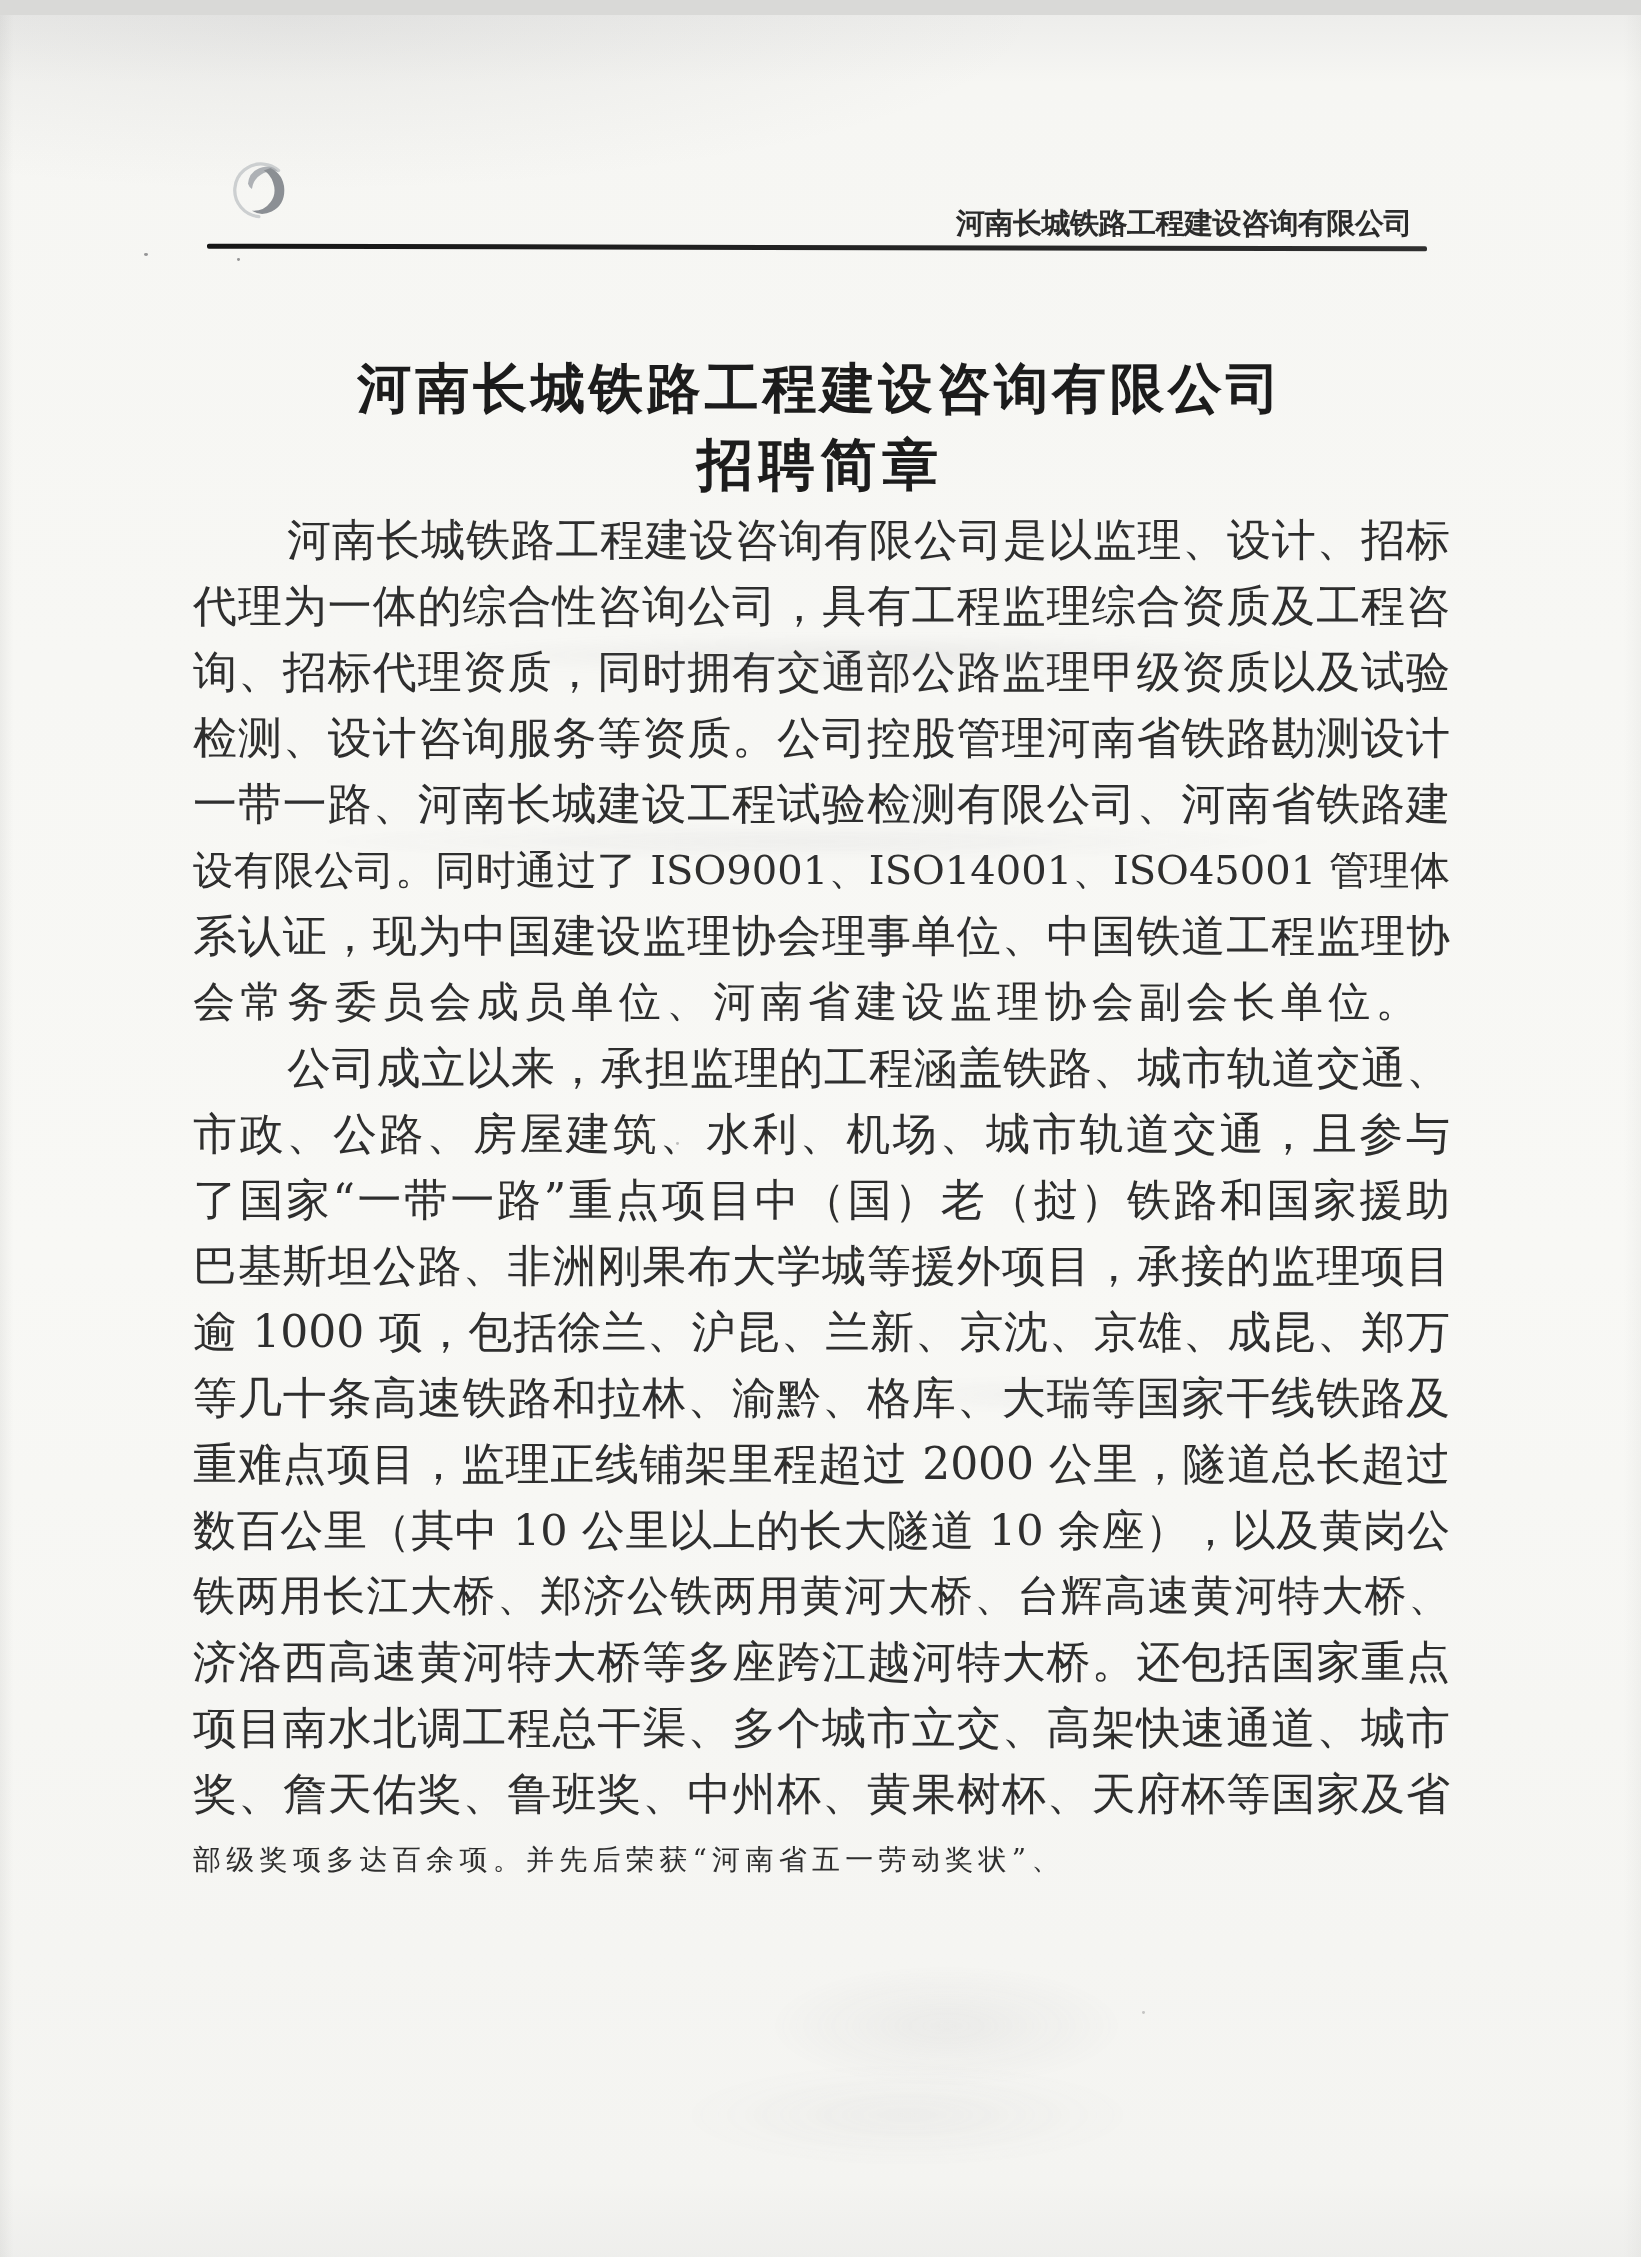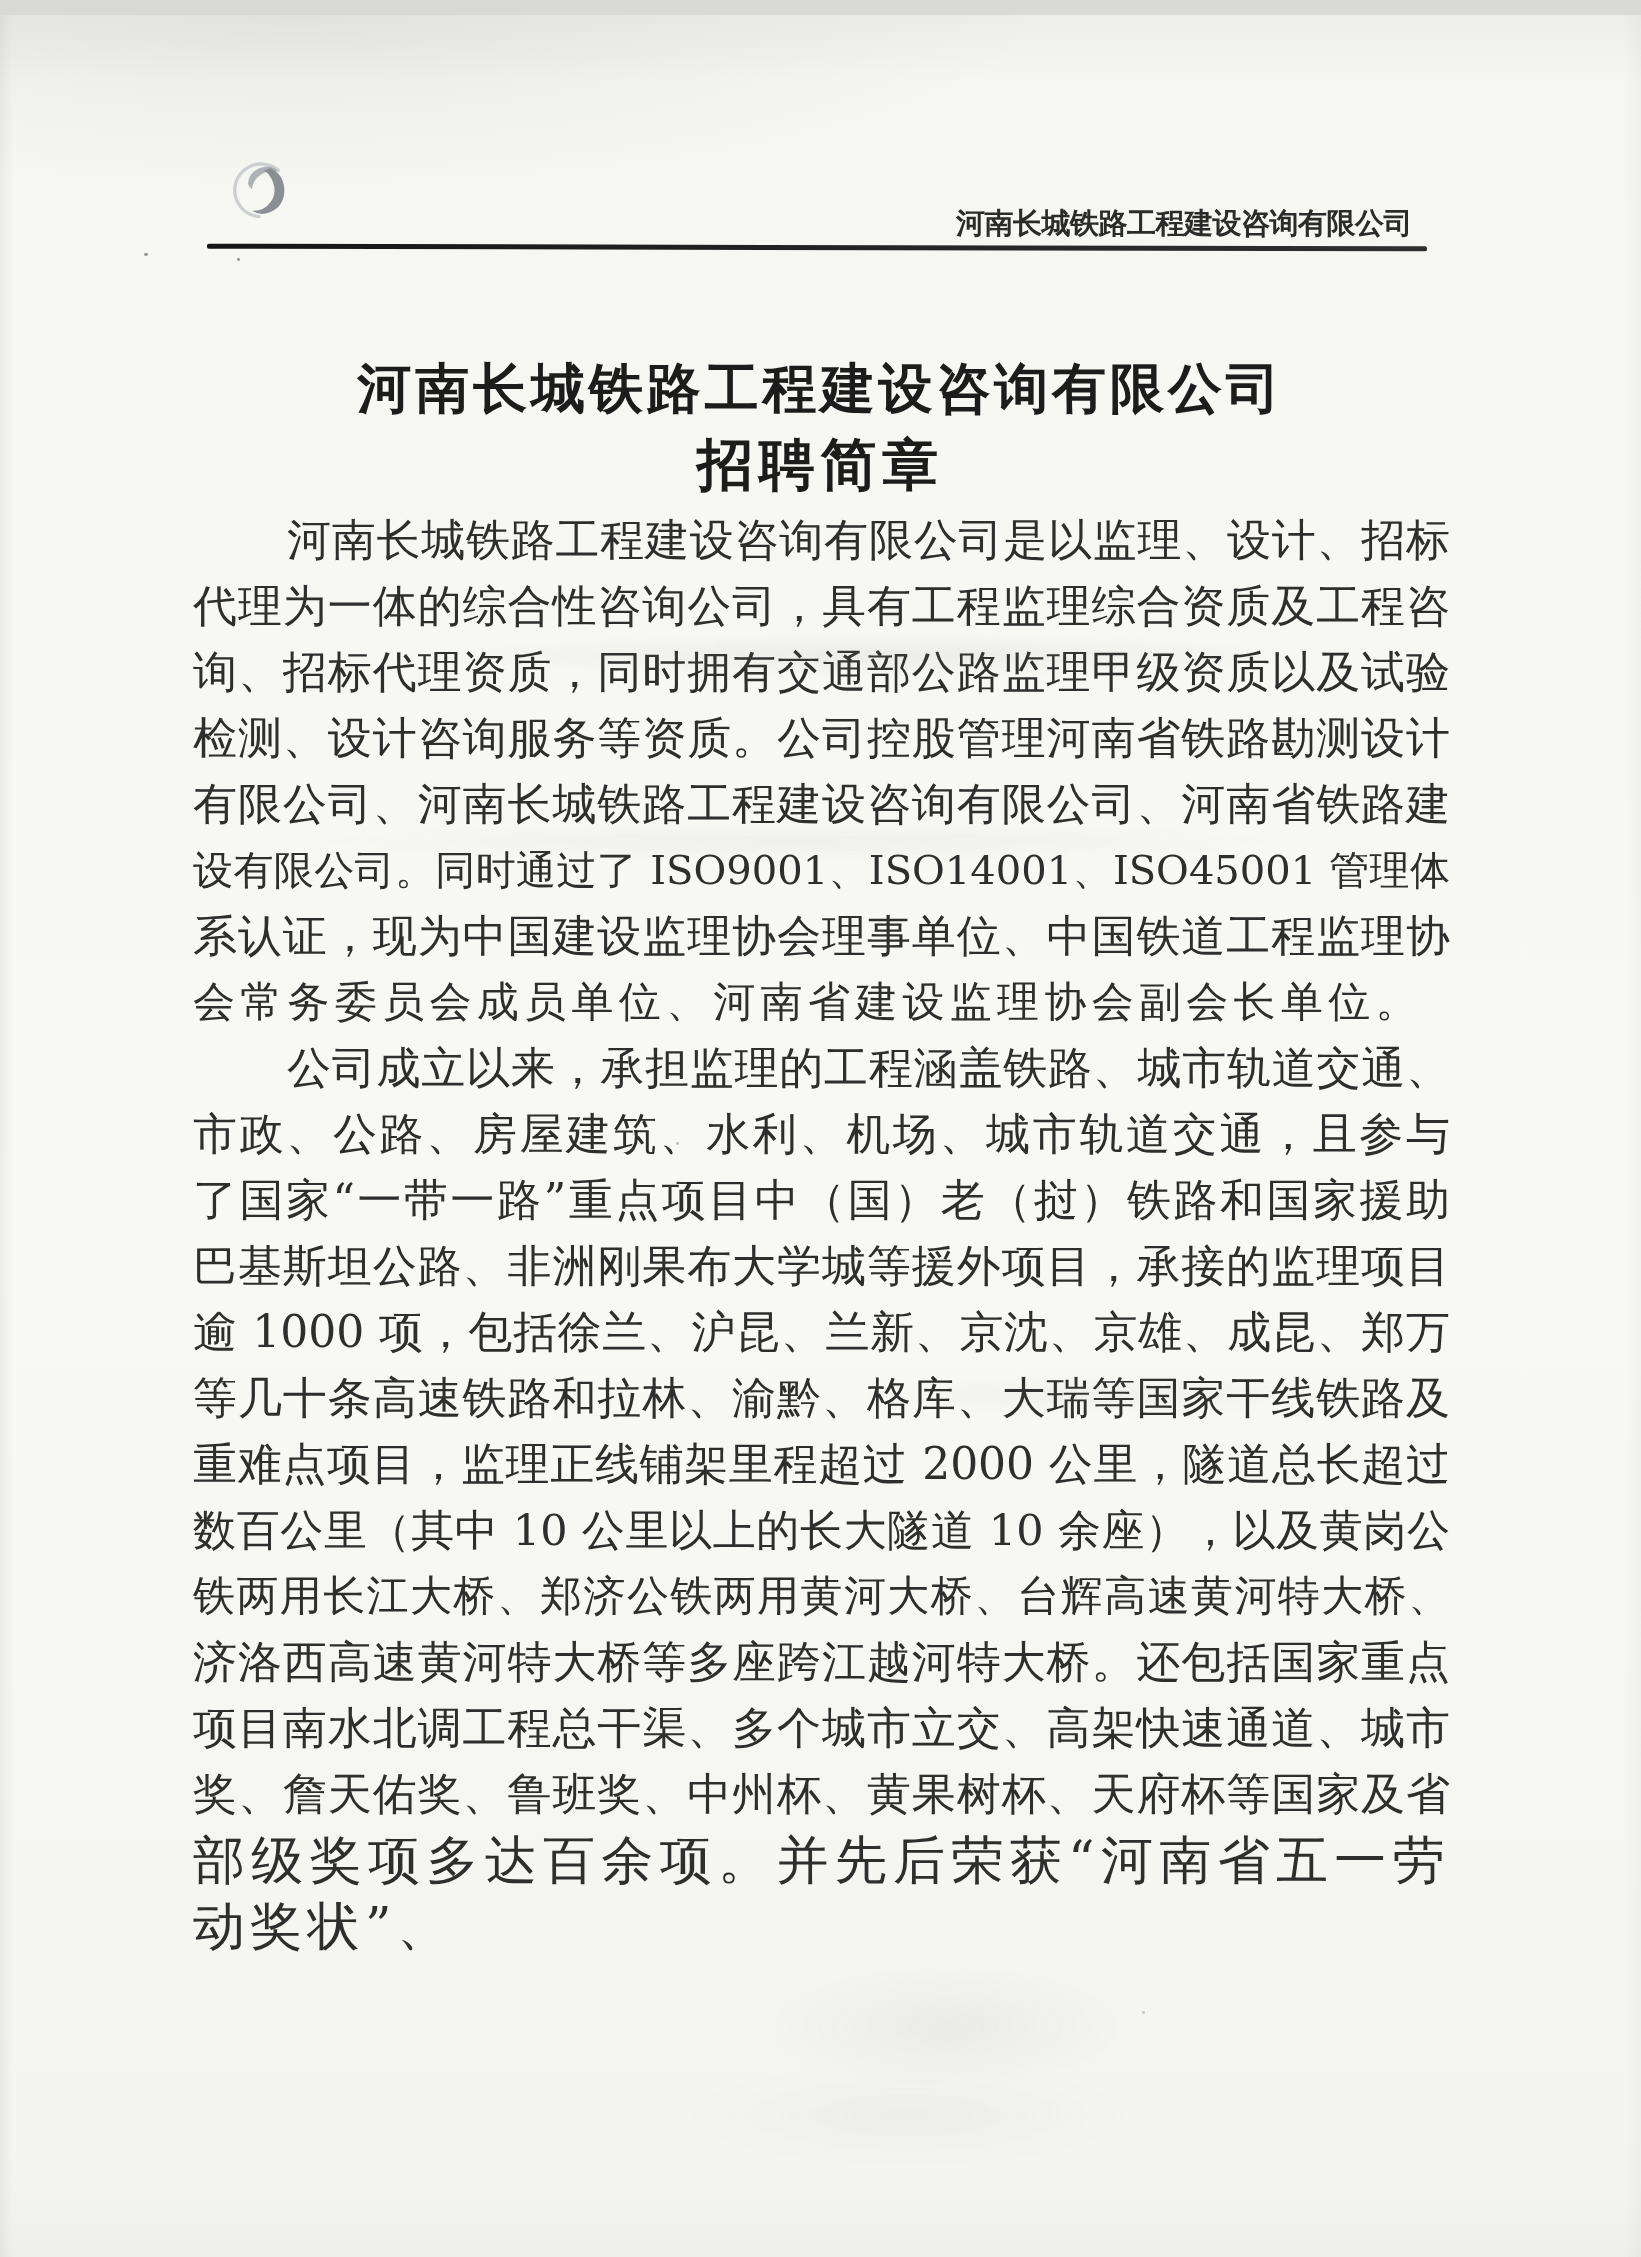--- a/index.html
+++ b/index.html
@@ -90,39 +90,39 @@
 
   <div class="doc-title">河南长城铁路工程建设咨询有限公司</div>
   <div class="doc-subtitle">招聘简章</div>
 
   <div class="doc-body">
       <div>
         <div class="body-line first">河南长城铁路工程建设咨询有限公司是以监理、设计、招标</div>
         <div class="body-line">代理为一体的综合性咨询公司，具有工程监理综合资质及工程咨</div>
         <div class="body-line">询、招标代理资质，同时拥有交通部公路监理甲级资质以及试验</div>
         <div class="body-line">检测、设计咨询服务等资质。公司控股管理河南省铁路勘测设计</div>
-        <div class="body-line">有限公司、河南长城铁路工程建设咨询有限公司、河南省铁路建</div>
+        <div class="body-line">一带一路、河南长城建设工程试验检测有限公司、河南省铁路建</div>
         <div class="body-line" style="font-size: 40px;">设有限公司。同时通过了 ISO9001、ISO14001、ISO45001 管理体</div>
         <div class="body-line">系认证，现为中国建设监理协会理事单位、中国铁道工程监理协</div>
         <div class="body-line para-end" style="font-size: 42px;">会常务委员会成员单位、河南省建设监理协会副会长单位。</div>
       </div>
       <div>
         <div class="body-line first">公司成立以来，承担监理的工程涵盖铁路、城市轨道交通、</div>
         <div class="body-line">市政、公路、房屋建筑、水利、机场、城市轨道交通，且参与</div>
         <div class="body-line">了国家“一带一路”重点项目中（国）老（挝）铁路和国家援助</div>
         <div class="body-line">巴基斯坦公路、非洲刚果布大学城等援外项目，承接的监理项目</div>
         <div class="body-line">逾 1000 项，包括徐兰、沪昆、兰新、京沈、京雄、成昆、郑万</div>
         <div class="body-line">等几十条高速铁路和拉林、渝黔、格库、大瑞等国家干线铁路及</div>
         <div class="body-line">重难点项目，监理正线铺架里程超过 2000 公里，隧道总长超过</div>
         <div class="body-line" style="font-size: 43px;">数百公里（其中 10 公里以上的长大隧道 10 余座），以及黄岗公</div>
         <div class="body-line" style="font-size: 42px;">铁两用长江大桥、郑济公铁两用黄河大桥、台辉高速黄河特大桥、</div>
         <div class="body-line">济洛西高速黄河特大桥等多座跨江越河特大桥。还包括国家重点</div>
         <div class="body-line">项目南水北调工程总干渠、多个城市立交、高架快速通道、城市</div>
         <div class="body-line">奖、詹天佑奖、鲁班奖、中州杯、黄果树杯、天府杯等国家及省</div>
-        <div class="body-line para-end" style="font-size: 52px;">部级奖项多达百余项。并先后荣获“河南省五一劳动奖状”、</div>
+        <div class="body-line para-end" style="font-size: 28px;">部级奖项多达百余项。并先后荣获“河南省五一劳动奖状”、</div>
       </div>
     </div>
 
   <div class="smudge s1"></div>
   <div class="smudge s2"></div>
   <div class="smudge s3"></div>
   <div class="smudge s4"></div>
   <div class="smudge s5"></div>
   <div class="speck k1"></div>
   <div class="speck k2"></div>

